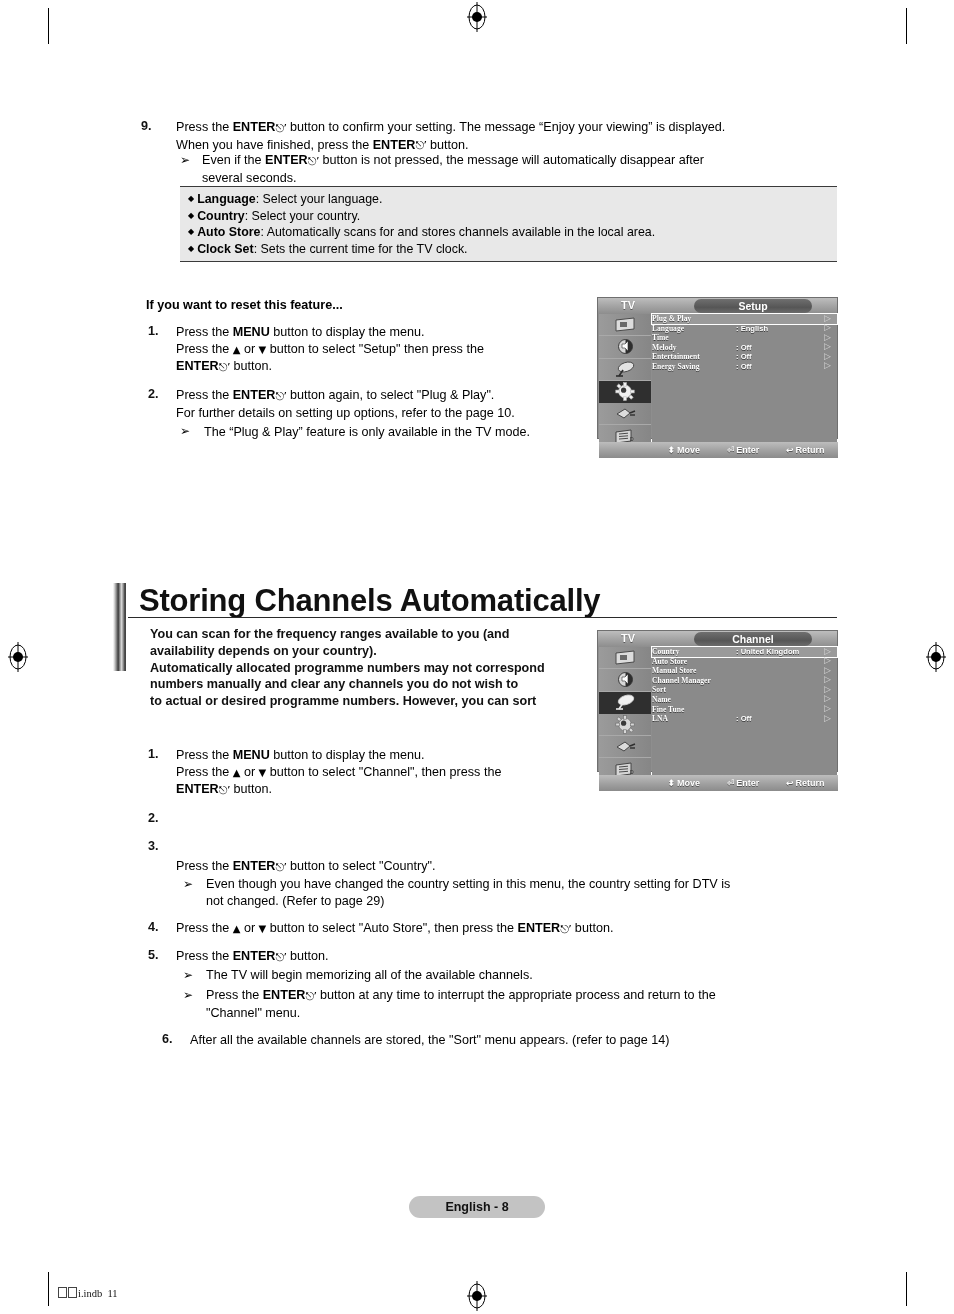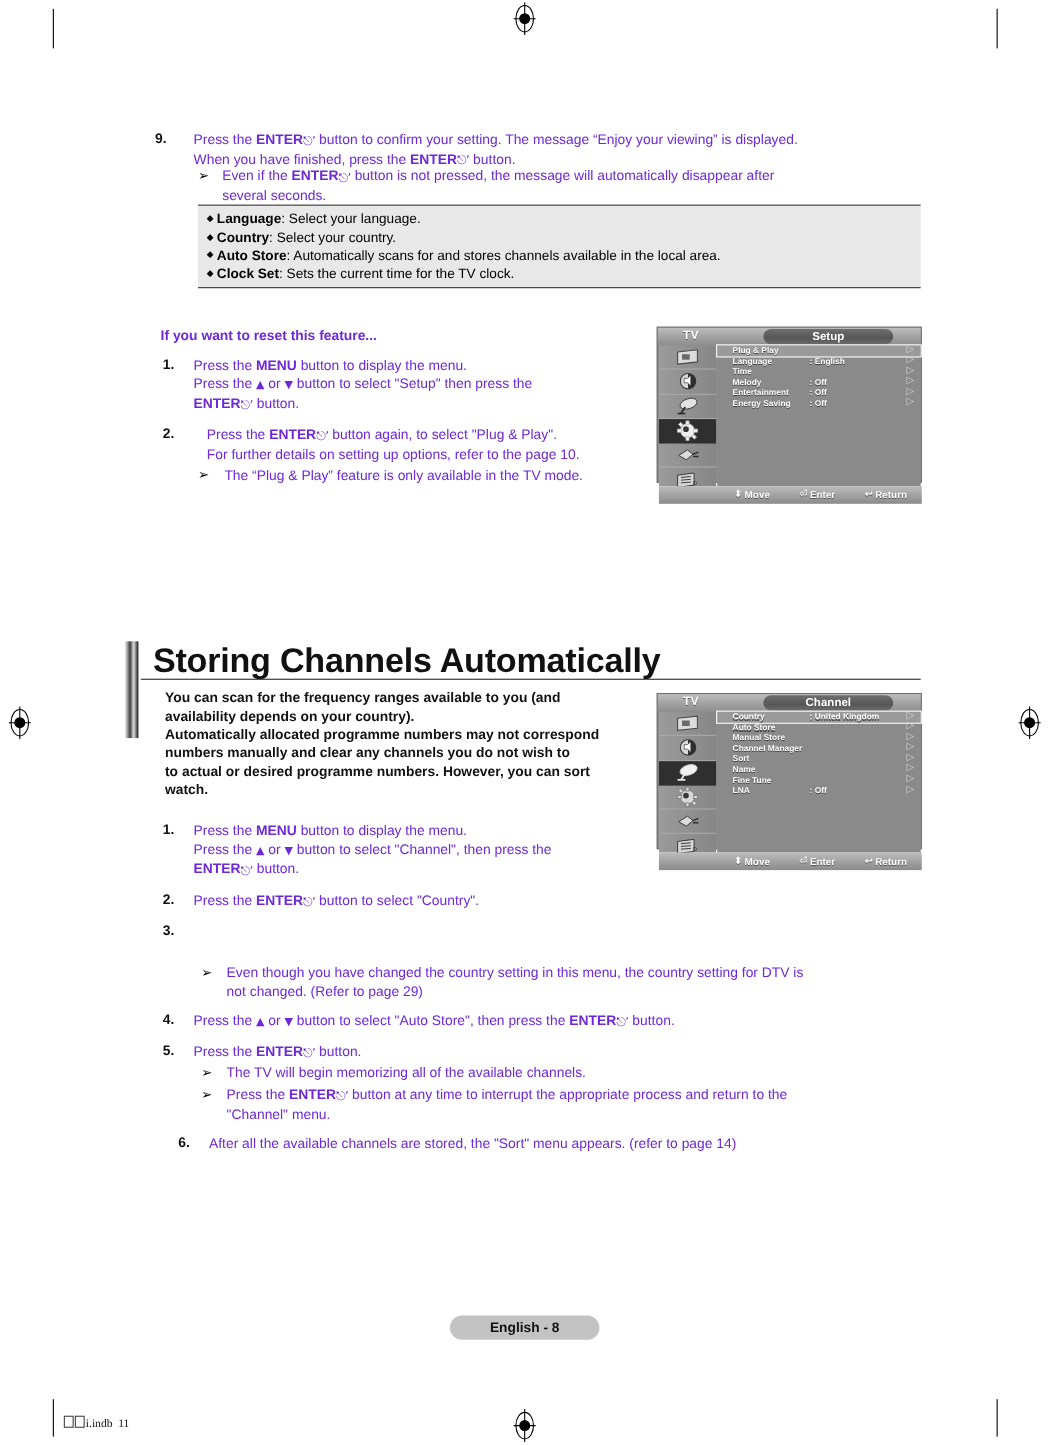--- a/index.html
+++ b/index.html
@@ -42,21 +42,21 @@
     left: 0; top: 0;
     width: 954px;
     height: 1314px;
   }
 
   
   .step {
     position: absolute;
     font-size: 12.6px;
     line-height: 16.6px;
-    color: #6d28d9;
+    color: #000000;
   }
   .step-num {
     position: absolute;
     font-weight: bold;
     font-size: 12.6px;
     color: #111;
   }
   .bullet-arrow {
     position: absolute;
     font-size: 12px;
@@ -216,21 +216,21 @@
   .osd-row {
     position: relative;
     height: 9.6px;
     font-size: 7.6px;
     line-height: 9.6px;
     color: #ffffff;
     white-space: nowrap;
     font-weight: bold;
     text-shadow: 0 1px 0 rgba(0,0,0,.55);
   }
-  .osd-row .lbl { position: absolute; left: 14px; }
+  .osd-row .lbl { position: absolute; left: 0; font-family: Liberation Serif, serif; }
   .osd-row .val { position: absolute; left: 84px; }
   .osd-row .arr {
     position: absolute; right: 6px; top: -0.5px;
     font-family: "DejaVu Sans", sans-serif;
     font-size: 9px;
     color: #d4d4d4;
     text-shadow: none;
   }
   .osd-row.hl {
     outline: 1px solid #ffffff;
@@ -376,21 +376,21 @@
     </div>
     <div>
       <span>Press the </span><span class="ud-arrow">▲</span><span> or </span><span class="ud-arrow">▼</span><span> button to select "Setup" then press the</span>
     </div>
     <div>
       <b>ENTER</b><span class="enter-glyph">⎋’</span><span> button.</span>
     </div>
   </div>
 
   <div class="step-num" style="left:148px; top:387px;">2.</div>
-  <div class="step" style="left:176px; top:387px; width:410px;margin-left:12px;">
+  <div class="step" style="left:176px; top:387px; width:410px;">
     <div>
       <span>Press the </span><b>ENTER</b><span class="enter-glyph">⎋’</span><span> button again, to select "Plug &amp; Play".</span>
     </div>
     <div>For further details on setting up options, refer to the page 10.</div>
   </div>
   <div class="bullet-arrow" style="left:180px; top:423px;">➢</div>
   <div class="step" style="left:204px; top:424px; width:400px;">The “Plug &amp; Play” feature is only available in the TV mode.</div>
 
   <div class="osd osd-setup">
     <div class="osd-topbar">
@@ -505,21 +505,20 @@
   <div class="section-bar"></div>
   <div class="section-title">Storing Channels Automatically</div>
   <div class="section-rule"></div>
 
   <div class="intro">
     <div>You can scan for the frequency ranges available to you (and</div>
     <div>availability depends on your country).</div>
     <div>Automatically allocated programme numbers may not correspond</div>
     <div>numbers manually and clear any channels you do not wish to</div>
     <div>to actual or desired programme numbers. However, you can sort</div>
-    <div>watch.</div>
   </div>
 
   <div class="osd osd-channel">
     <div class="osd-topbar">
       <div class="osd-tv">TV</div>
       <div class="osd-title-pill">Channel</div>
     </div>
 
     <div class="osd-iconcol">
       <div class="osd-icon">
@@ -642,21 +641,21 @@
     </div>
     <div>
       <span>Press the </span><span class="ud-arrow">▲</span><span> or </span><span class="ud-arrow">▼</span><span> button to select "Channel", then press the</span>
     </div>
     <div>
       <b>ENTER</b><span class="enter-glyph">⎋’</span><span> button.</span>
     </div>
   </div>
 
   <div class="step-num" style="left:148px; top:811px;">2.</div>
-  <div class="step" style="left:176px; top:811px; width:420px;">
+  <div class="step" style="left:176px; top:858px; width:420px;">
     <div>
       <span>Press the </span><b>ENTER</b><span class="enter-glyph">⎋’</span><span> button to select "Country".</span>
     </div>
   </div>
 
   <div class="step-num" style="left:148px; top:839px;">3.</div>
   <div class="bullet-arrow" style="left:183px; top:876px;">➢</div>
   <div class="step" style="left:206px; top:876px; width:640px;">
     <div>Even though you have changed the country setting in this menu, the country setting for DTV is</div>
     <div>not changed. (Refer to page 29)</div>

